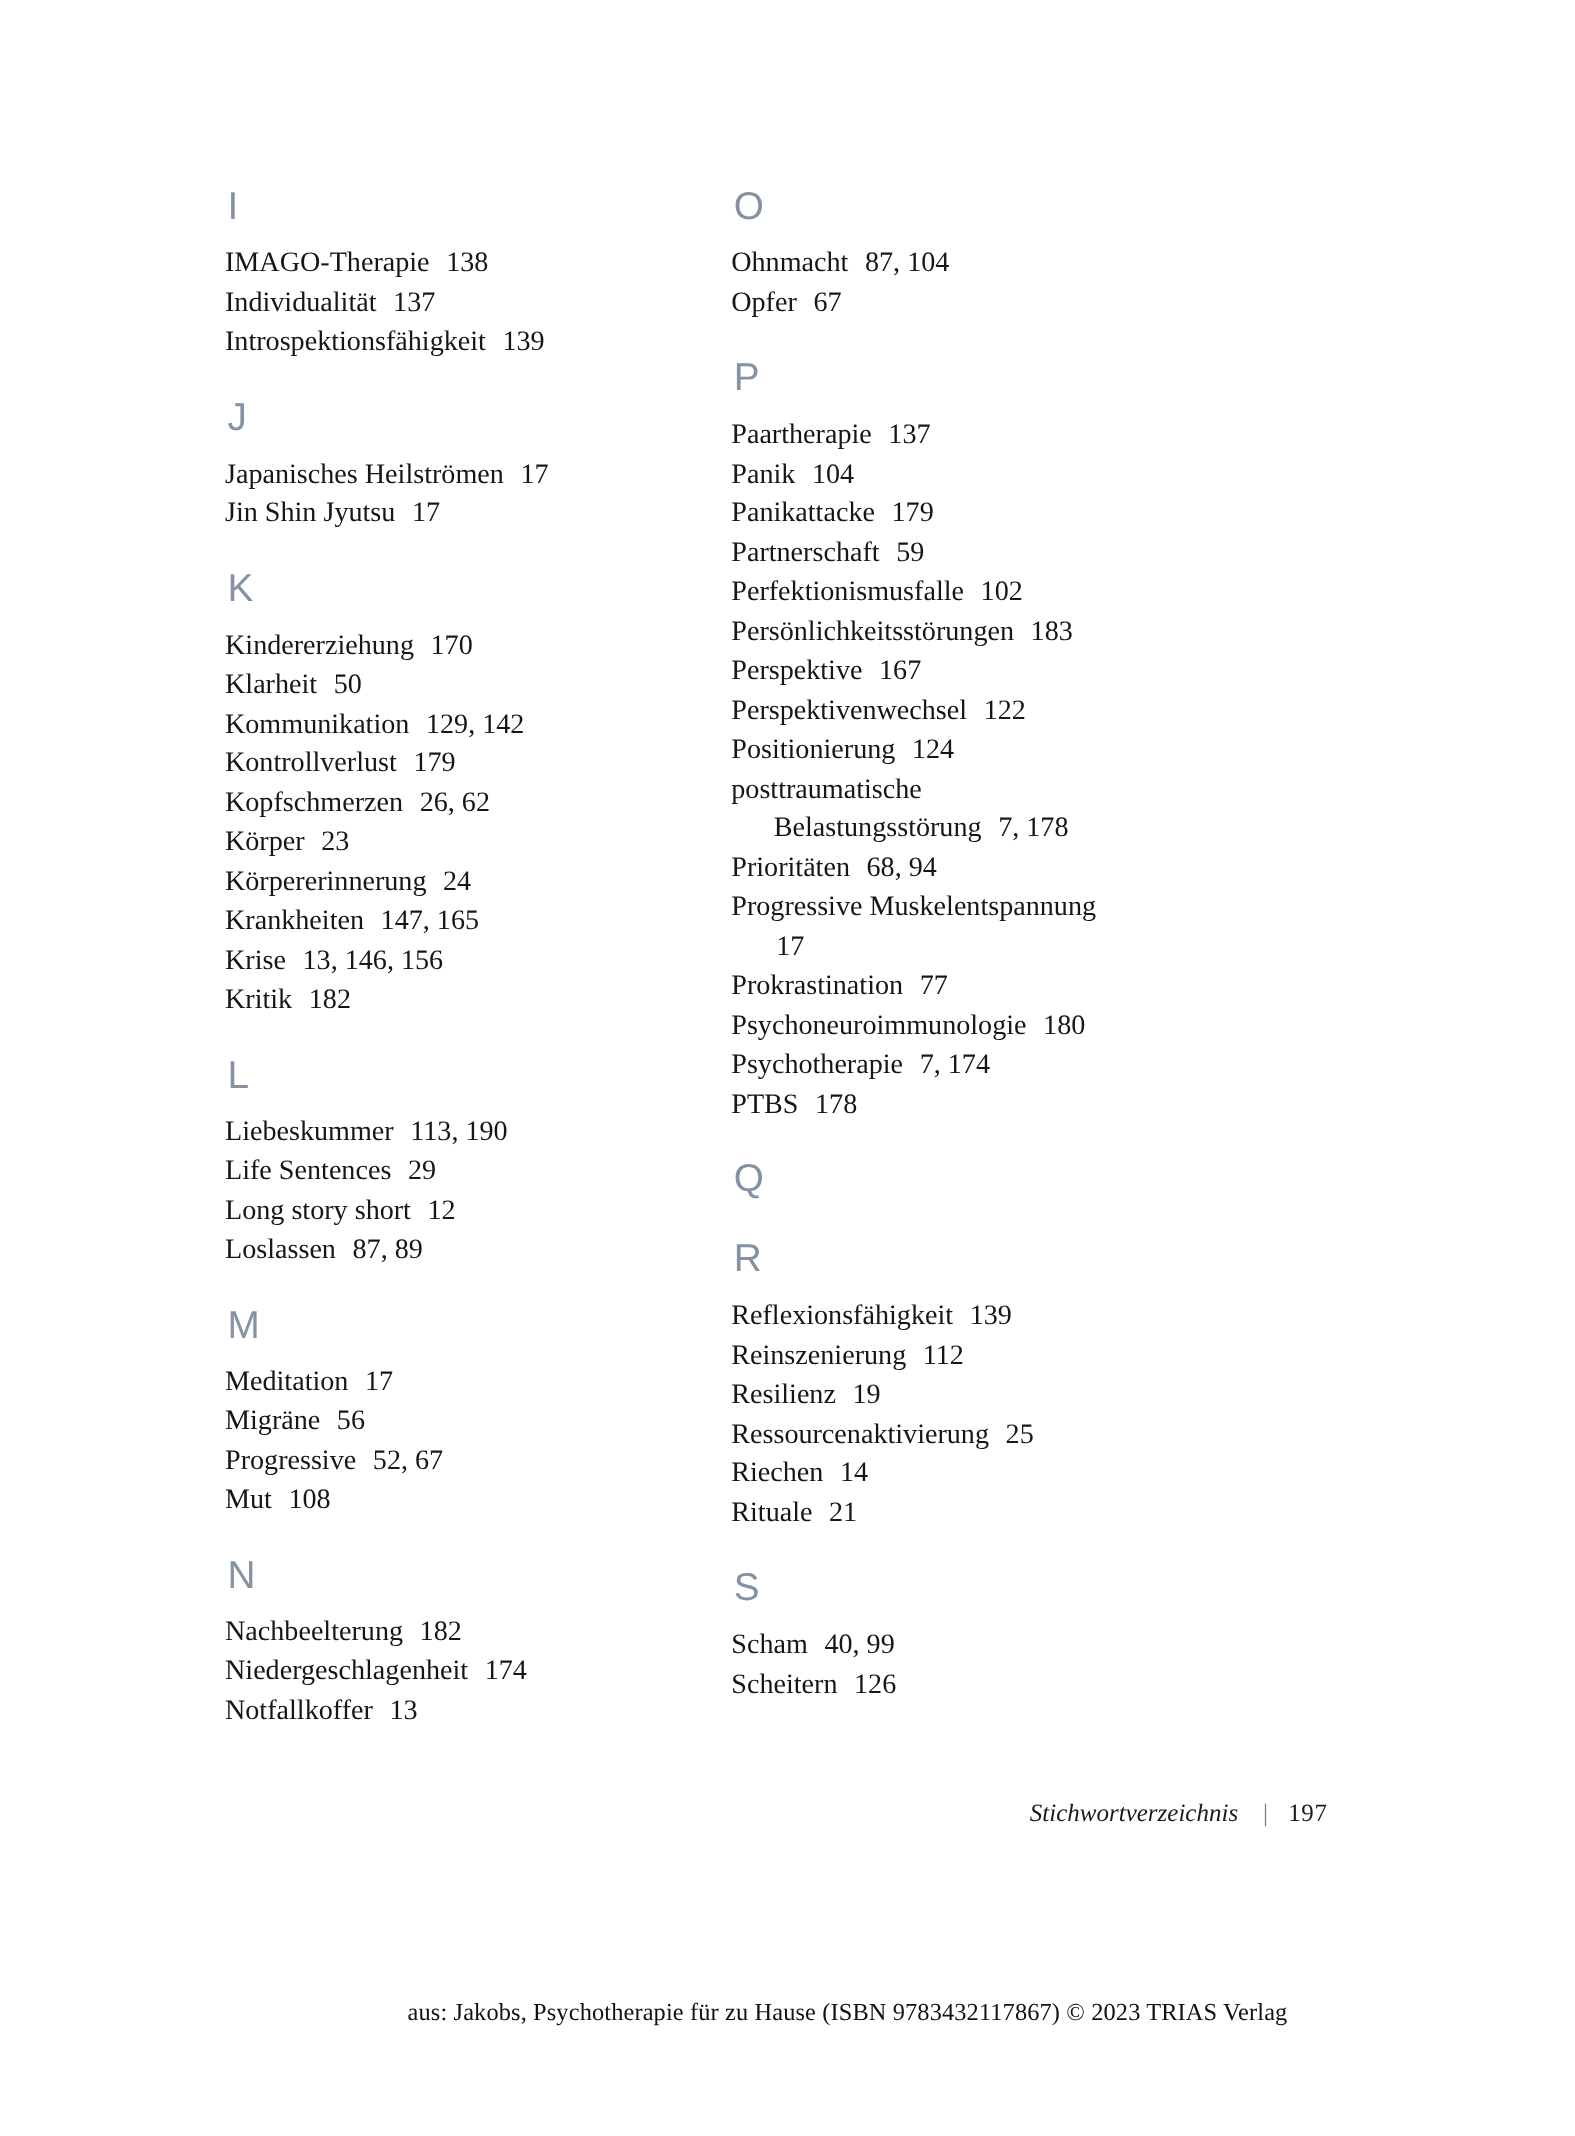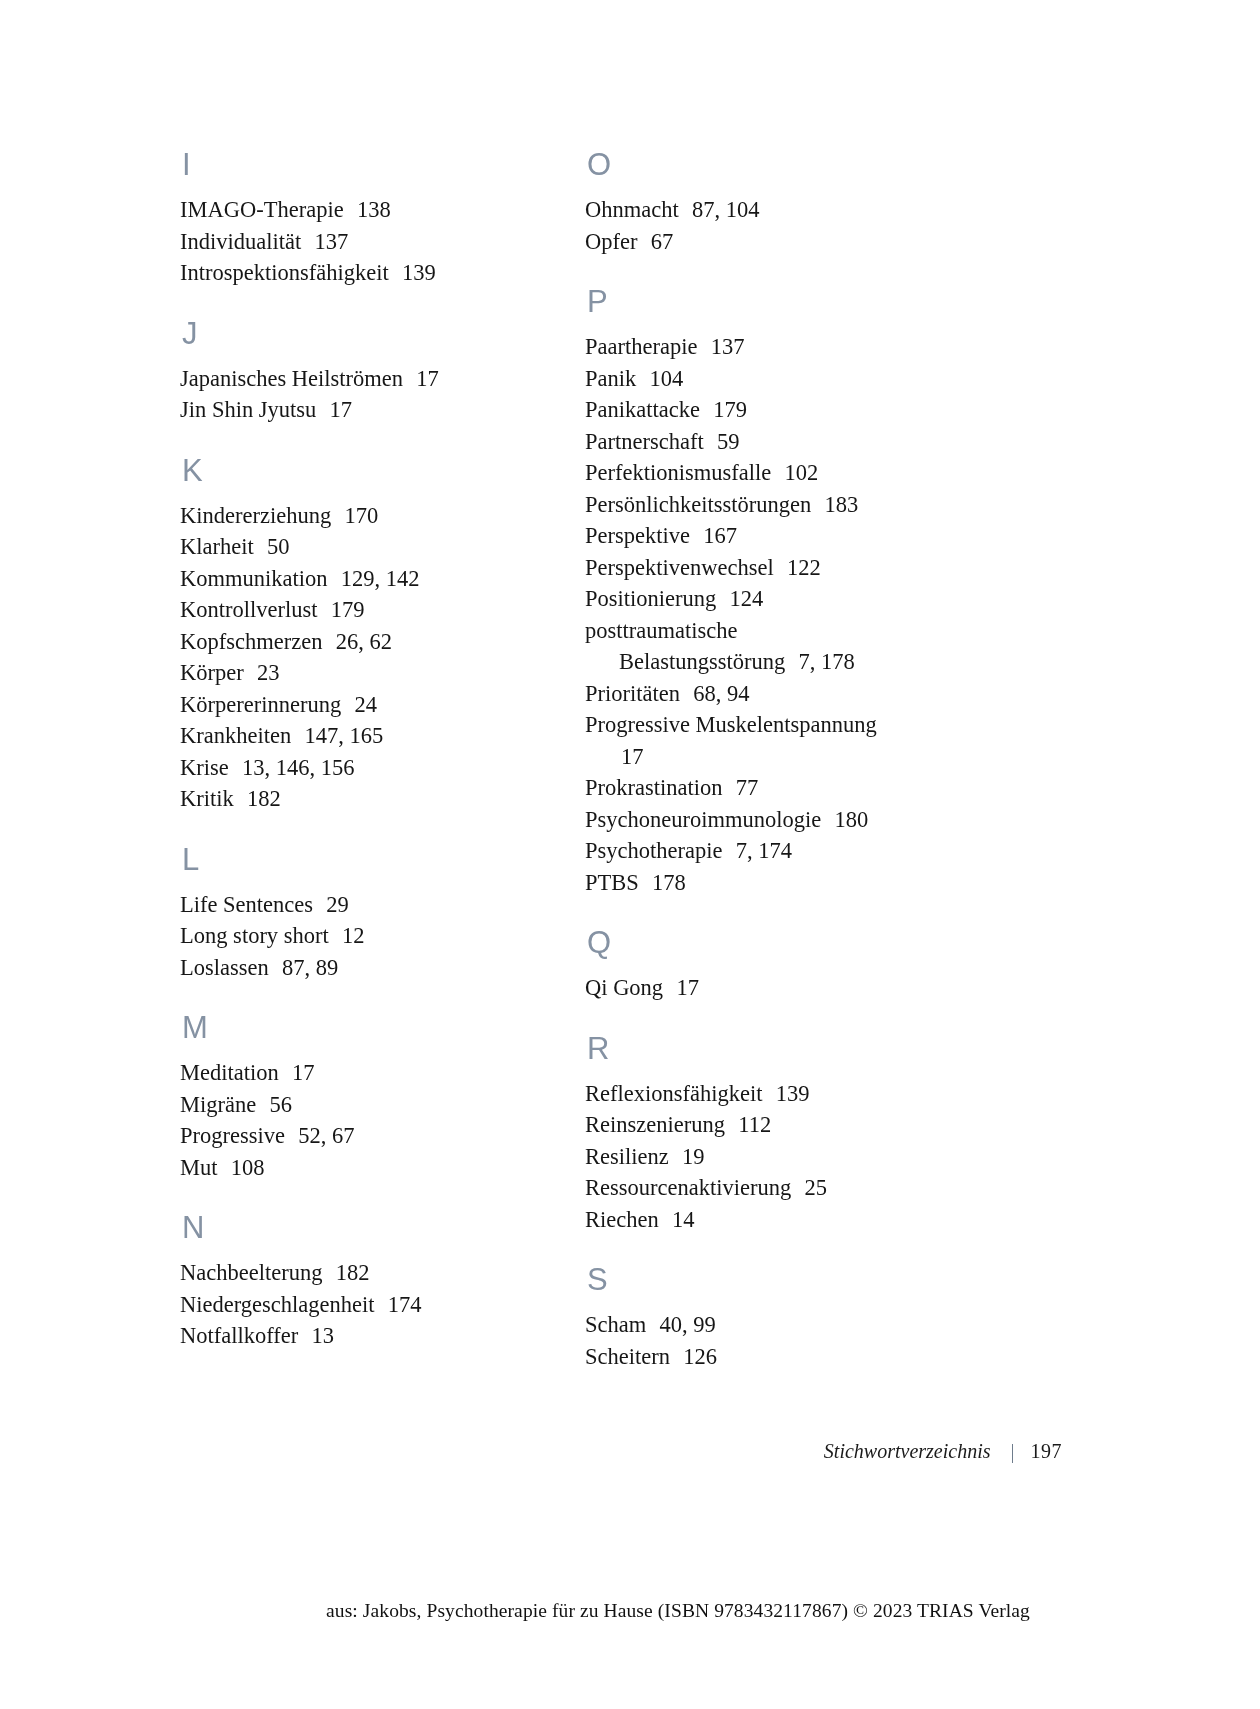--- a/index.html
+++ b/index.html
@@ -144,20 +144,21 @@
           <div class="entry"><span>Kontrollverlust</span><span class="pages">  179</span></div>
           <div class="entry"><span>Kopfschmerzen</span><span class="pages">  26, 62</span></div>
           <div class="entry"><span>Körper</span><span class="pages">  23</span></div>
           <div class="entry"><span>Körpererinnerung</span><span class="pages">  24</span></div>
           <div class="entry"><span>Krankheiten</span><span class="pages">  147, 165</span></div>
           <div class="entry"><span>Krise</span><span class="pages">  13, 146, 156</span></div>
           <div class="entry"><span>Kritik</span><span class="pages">  182</span></div>
         </div>
         <div class="letter-group">
           <div class="letter-heading">L</div>
+          <div class="entry"><span>Liebeskummer</span><span class="pages">  113, 190</span></div>
           <div class="entry"><span>Life Sentences</span><span class="pages">  29</span></div>
           <div class="entry"><span>Long story short</span><span class="pages">  12</span></div>
           <div class="entry"><span>Loslassen</span><span class="pages">  87, 89</span></div>
         </div>
         <div class="letter-group">
           <div class="letter-heading">M</div>
           <div class="entry"><span>Meditation</span><span class="pages">  17</span></div>
           <div class="entry"><span>Migräne</span><span class="pages">  56</span></div>
           <div class="entry"><span>Progressive</span><span class="pages">  52, 67</span></div>
           <div class="entry"><span>Mut</span><span class="pages">  108</span></div>
@@ -191,29 +192,29 @@
           <div class="entry"><span>Prioritäten</span><span class="pages">  68, 94</span></div>
           <div class="entry"><span>Progressive Muskelentspannung</span></div>
           <div class="entry cont"><span></span><span class="pages">17</span></div>
           <div class="entry"><span>Prokrastination</span><span class="pages">  77</span></div>
           <div class="entry"><span>Psychoneuroimmunologie</span><span class="pages">  180</span></div>
           <div class="entry"><span>Psychotherapie</span><span class="pages">  7, 174</span></div>
           <div class="entry"><span>PTBS</span><span class="pages">  178</span></div>
         </div>
         <div class="letter-group">
           <div class="letter-heading">Q</div>
-          <div class="entry"><span>Qi Gong</span><span class="pages">  17</span></div>
         </div>
         <div class="letter-group">
           <div class="letter-heading">R</div>
           <div class="entry"><span>Reflexionsfähigkeit</span><span class="pages">  139</span></div>
           <div class="entry"><span>Reinszenierung</span><span class="pages">  112</span></div>
           <div class="entry"><span>Resilienz</span><span class="pages">  19</span></div>
           <div class="entry"><span>Ressourcenaktivierung</span><span class="pages">  25</span></div>
           <div class="entry"><span>Riechen</span><span class="pages">  14</span></div>
+          <div class="entry"><span>Rituale</span><span class="pages">  21</span></div>
         </div>
         <div class="letter-group">
           <div class="letter-heading">S</div>
           <div class="entry"><span>Scham</span><span class="pages">  40, 99</span></div>
           <div class="entry"><span>Scheitern</span><span class="pages">  126</span></div>
         </div>
       </div>
   </div>
 
   <div class="running-footer">

